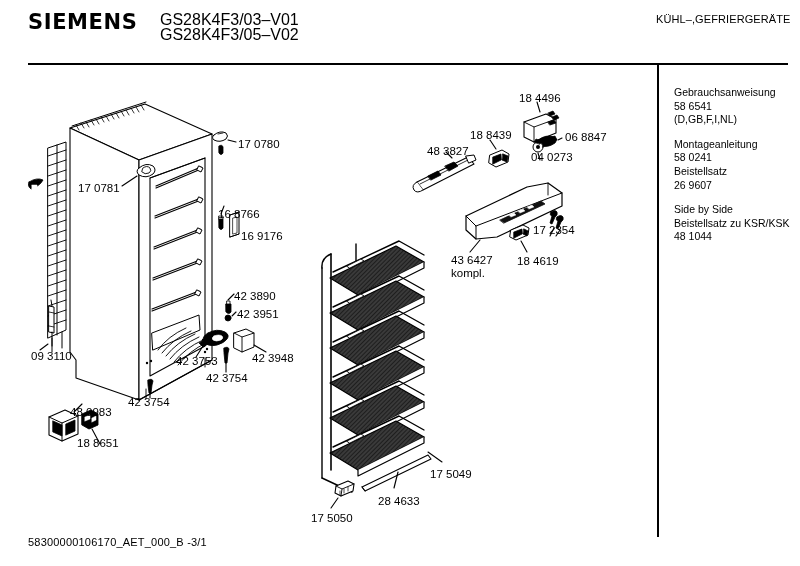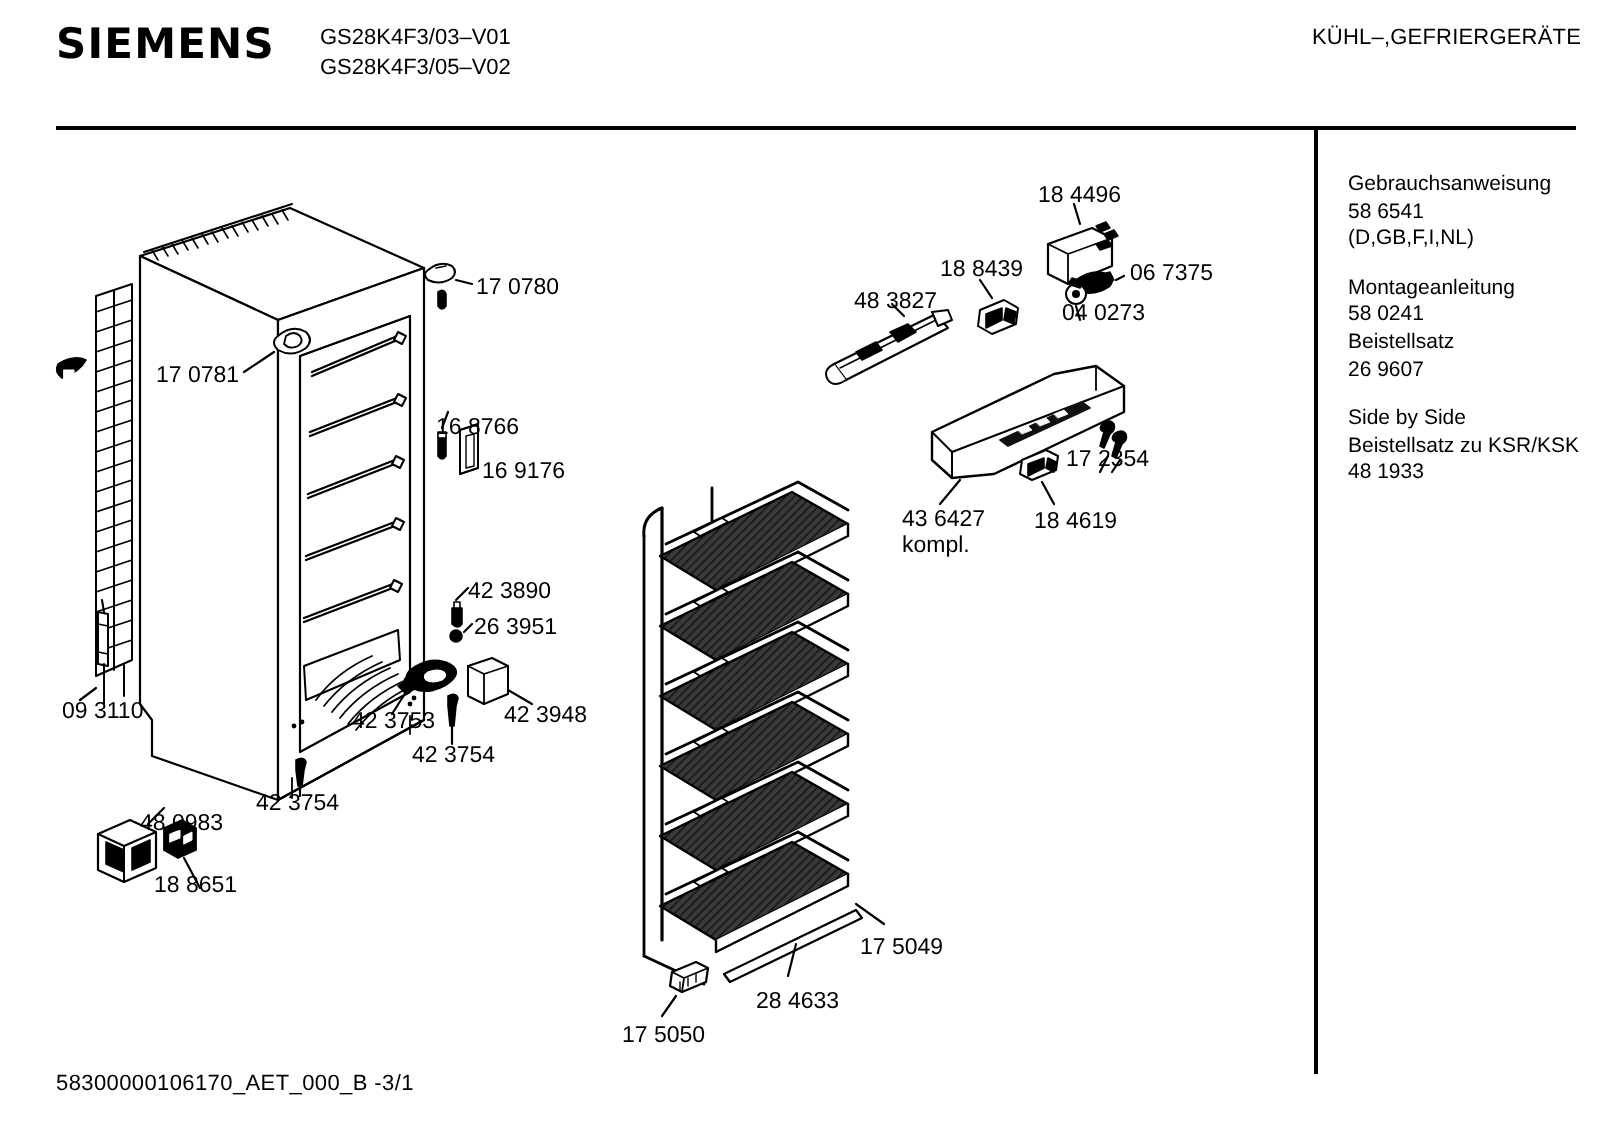--- a/index.html
+++ b/index.html
@@ -28,21 +28,21 @@
     top: 10px;
     font-size: 21px;
     font-weight: bold;
     letter-spacing: 0.6px;
     font-family: "DejaVu Sans", sans-serif;
   }
   #model-block {
     position: absolute;
     left: 160px;
     top: 12px;
-    font-size: 11px;
+    font-size: 16px;
     line-height: 15px;
     text-align: right;
   }
   #category-block {
     position: absolute;
     left: 620px;
     top: 12px;
     width: 175px;
     font-size: 11px;
     line-height: 15px;
@@ -133,21 +133,21 @@
     </div>
     <div class="grp">
       <div>Montageanleitung</div>
       <div>58 0241</div>
       <div>Beistellsatz</div>
       <div>26 9607</div>
     </div>
     <div class="grp">
       <div>Side by Side</div>
       <div>Beistellsatz zu KSR/KSK</div>
-      <div>48 1933</div>
+      <div>48 1044</div>
     </div>
   </div>
 
   <div id="footer">58300000106170_AET_000_B  -3/1</div>
 
   <svg id="art" viewBox="0 0 800 566">
     <defs>
       <pattern id="coilHatch" width="4" height="4" patternUnits="userSpaceOnUse" patternTransform="rotate(70)">
         <line x1="0" y1="0" x2="0" y2="4" stroke="#000" stroke-width="1.1"></line>
       </pattern>
@@ -458,32 +458,32 @@
 
     </g>
   </svg>
 
   <div id="labels">
       <div class="lbl" style="left: 238px; top: 138px;">17 0780</div>
       <div class="lbl" style="left: 78px; top: 182px;">17 0781</div>
       <div class="lbl" style="left: 218px; top: 208px;">16 8766</div>
       <div class="lbl" style="left: 241px; top: 230px;">16 9176</div>
       <div class="lbl" style="left: 234px; top: 290px;">42 3890</div>
-      <div class="lbl" style="left: 237px; top: 308px;">26 3951</div>
+      <div class="lbl" style="left: 237px; top: 308px;">42 3951</div>
       <div class="lbl" style="left: 176px; top: 355px;">42 3753</div>
       <div class="lbl" style="left: 206px; top: 372px;">42 3754</div>
       <div class="lbl" style="left: 252px; top: 352px;">42 3948</div>
       <div class="lbl" style="left: 31px; top: 350px;">09 3110</div>
       <div class="lbl" style="left: 128px; top: 396px;">42 3754</div>
       <div class="lbl" style="left: 70px; top: 406px;">48 0983</div>
       <div class="lbl" style="left: 77px; top: 437px;">18 8651</div>
       <div class="lbl" style="left: 427px; top: 145px;">48 3827</div>
       <div class="lbl" style="left: 470px; top: 129px;">18 8439</div>
       <div class="lbl" style="left: 519px; top: 92px;">18 4496</div>
-      <div class="lbl" style="left: 565px; top: 131px;">06 7375</div>
+      <div class="lbl" style="left: 565px; top: 131px;">06 8847</div>
       <div class="lbl" style="left: 531px; top: 151px;">04 0273</div>
       <div class="lbl" style="left: 533px; top: 224px;">17 2354</div>
       <div class="lbl" style="left: 451px; top: 254px;">43 6427</div>
       <div class="lbl" style="left: 451px; top: 267px;">kompl.</div>
       <div class="lbl" style="left: 517px; top: 255px;">18 4619</div>
       <div class="lbl" style="left: 430px; top: 468px;">17 5049</div>
       <div class="lbl" style="left: 378px; top: 495px;">28 4633</div>
       <div class="lbl" style="left: 311px; top: 512px;">17 5050</div>
     </div>
 

